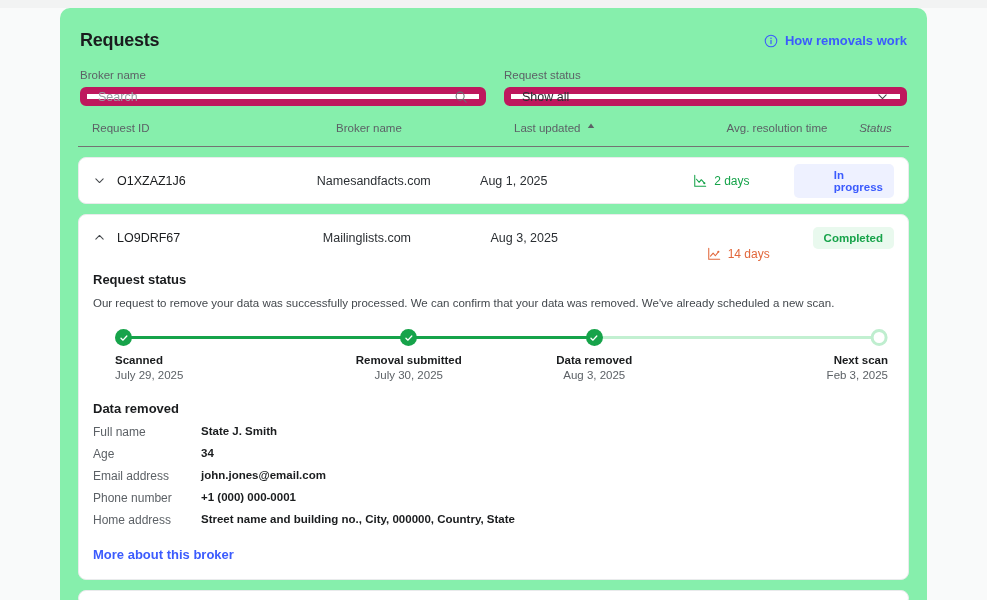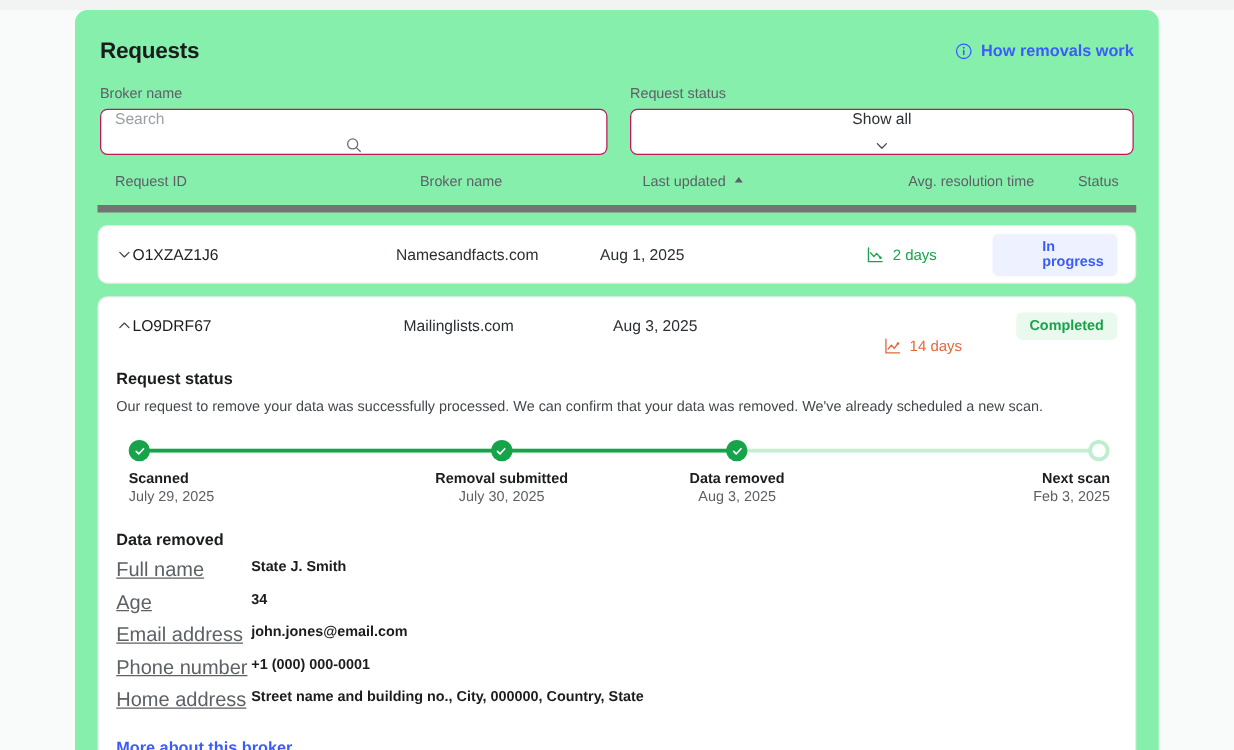--- a/index.html
+++ b/index.html
@@ -37,54 +37,54 @@
   .info-icon { display: inline-flex; width: 14px; height: 14px; }
   .filters {
     display: flex; gap: 18px; padding: 18px 2px 0 2px;
   }
   .filter-left { width: 406px; }
   .filter-right { flex: 1; }
   .field-label {
     font-size: 11.5px; color: #5c6166; margin-bottom: 6px; display: block;
   }
   .field-box {
-    height: 37px; border: 1px solid #be185d; border-radius: 6px;
+    height: 19px; border: 7px solid #be185d; border-radius: 6px;
     background: #fff; display: flex; align-items: center;
-    padding: 0 11px; justify-content: space-between; flex-direction: column;
+    padding: 0 11px; justify-content: space-between;
   }
   .field-box input {
     border: none; outline: none; font-size: 12.5px; color: #1a1c1e;
     font-family: "Liberation Sans", sans-serif; width: 100%; background: transparent;
   }
   .field-box input::placeholder { color: #9aa0a6; }
   .select-value { font-size: 12.5px; color: #2b2f33; }
   .icon-mini { display: inline-flex; flex: none; }
 
   .table-head {
     display: flex; align-items: center;
     padding: 16px 14px 12px 14px;
-    border-bottom: 6px solid #737373;
+    border-bottom: 1px solid #737373;
     font-size: 11.5px; color: #5c6166;
   }
   .col-id { width: 244px; }
   .col-broker { width: 178px; text-align: left; }
   .col-updated { width: 184px; display: flex; align-items: flex-start; gap: 6px; }
   .col-res { width: 158px; text-align: center; }
-  .col-status { flex: 1; text-align: right; }
+  .col-status { flex: 1; text-align: center; font-style: italic; }
 
   .row-card {
     border: 1px solid #e9ebec; border-radius: 8px;
     background: #fff; margin-top: 10px;
   }
   .row-main {
     display: flex; align-items: center; height: 45px;
     padding: 0 14px; cursor: pointer;
   }
   .row-id {
-    width: 244px; display: flex; align-items: flex-start; 
+    width: 244px; display: flex; align-items: flex-start; gap: 11px;
     font-size: 12.5px; color: #1a1c1e;
   }
   .row-broker { width: 178px; font-size: 12.5px; color: #2b2f33; }
   .row-updated { width: 184px; font-size: 12.5px; color: #2b2f33; }
   .row-res {
     width: 158px; display: flex; align-items: center;
     justify-content: center; gap: 7px; font-size: 12px;
   }
   .row-res.good { color: #16a34a; }
   .row-res.slow { color: #e2683c; margin-top: 32px; }
@@ -95,21 +95,21 @@
   }
   .badge.progress { color: #3b5bfd; background: #eef1ff; padding-left: 40px; }
   .badge.completed { color: #17a34a; background: #e9f9ee; }
 
   .expand { padding: 4px 14px 16px 14px; }
   .sec-title {
     font-size: 13px; font-weight: bold; color: #1a1c1e; margin: 8px 0 10px 0;
   }
   .sec-desc { font-size: 11.5px; color: #43484d; margin-bottom: 20px; }
 
-  .stepper { position: relative; height: 58px; margin: 0 6px 4px 10px; }
+  .stepper { position: relative; height: 58px; margin: 0 6px 4px 22px; }
   .track {
     position: absolute; top: 7px; left: 8px; right: 8px;
     height: 3px; background: #c2f0d1;
   }
   .track-done {
     position: absolute; top: 7px; left: 8px;
     height: 3px; background: #16a34a;
   }
   .step { position: absolute; top: 0; }
   .dot {
@@ -130,21 +130,21 @@
   .step.align-start .step-label, .step.align-start .step-date { text-align: left; }
   .step.align-center { transform: translateX(-50%); }
   .step.align-center .dot { margin: 0 auto; }
   .step.align-center .step-label, .step.align-center .step-date { text-align: center; }
   .step.align-end { transform: translateX(-100%); }
   .step.align-end .dot { margin-left: auto; }
   .step.align-end .step-label, .step.align-end .step-date { text-align: right; }
 
   .data-title { font-size: 13px; font-weight: bold; color: #1a1c1e; margin: 14px 0 9px 0; }
   .data-row { display: flex; margin-bottom: 8px; }
-  .data-key { width: 108px; font-size: 16px; color: #5c6166; text-decoration: underline; }
+  .data-key { width: 108px; font-size: 12px; color: #5c6166; }
   .data-val { font-size: 11.5px; font-weight: bold; color: #1a1c1e; }
   .broker-link {
     display: inline-block; margin-top: 12px;
     color: #3b5bfd; font-size: 13px; font-weight: bold; cursor: pointer;
   }
   .row-card.partial { height: 16px; overflow: hidden; }
 </style>
 </head>
 <body>
 

